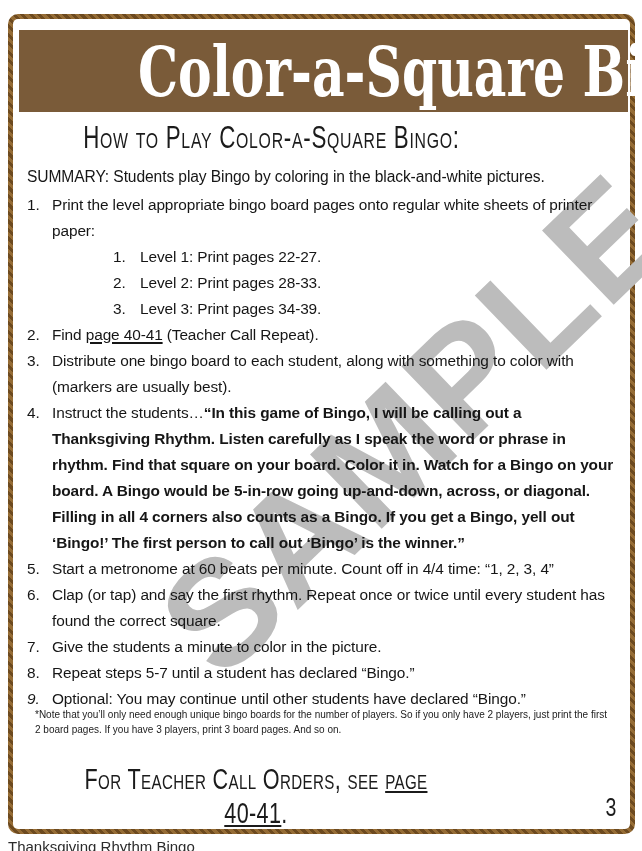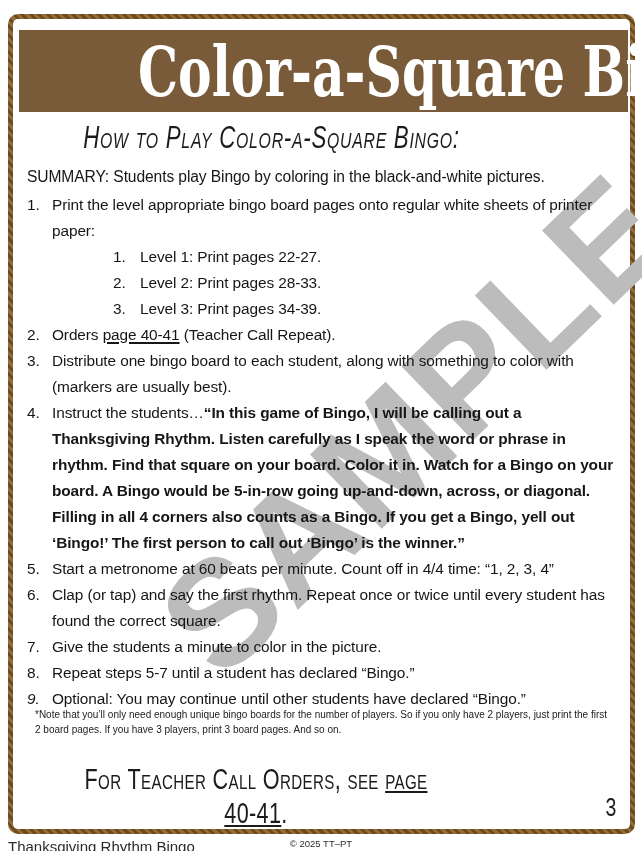--- a/index.html
+++ b/index.html
@@ -20,21 +20,21 @@
 
   
   .banner{position:absolute;left:19px;top:30px;width:609px;height:82px;z-index:2;
           background:#7a5b39;text-align:center;}
   .banner h1{margin:0;line-height:84px;color:#ffffff;font-family:"DejaVu Serif",serif;
              font-weight:bold;font-size:70px;white-space:nowrap;display:inline-block;
              transform:scaleX(0.72);transform-origin:50% 50%;}
 
   
   .caps{font-family:"Liberation Sans",sans-serif;font-variant:small-caps;color:#1b1b1b;}
-  .howto{position:absolute;left:0;top:120px;width:542px;text-align:center;z-index:2;font-style:italic;}
+  .howto{position:absolute;left:0;top:120px;width:542px;text-align:center;z-index:2;}
   .howto .inner{display:inline-block;transform:scaleX(0.72);font-size:31px;letter-spacing:1px;}
 
   
   .content{position:absolute;left:27px;top:164px;width:590px;z-index:2;
            font-size:15.4px;line-height:26px;color:#161616;letter-spacing:-0.1px;}
   .summary{margin:0 0 2px 0;font-weight:400;font-size:15.6px;white-space:nowrap;}
   .step{display:flex;}
   .step .num{flex:none;width:25px;}
   .step-text{flex:1;}
   .substeps{margin-left:86px;}
@@ -94,21 +94,21 @@
             <span class="num">2.</span>
             <span>Level 2: Print pages 28-33.</span>
           </div>
           <div class="substep">
             <span class="num">3.</span>
             <span>Level 3: Print pages 34-39.</span>
           </div>
         </div>
         <div class="step">
           <span class="num">2.</span>
-          <span class="step-text"><span class="seg-normal">Orders </span><span class="seg-underline">page 40-41</span><span class="seg-normal"> (Teacher Call Repeat).</span></span>
+          <span class="step-text"><span class="seg-normal">Find </span><span class="seg-underline">page 40-41</span><span class="seg-normal"> (Teacher Call Repeat).</span></span>
         </div>
         <div class="step">
           <span class="num">3.</span>
           <span class="step-text"><span class="seg-normal">Distribute one bingo board to each student, along with something to color with (markers are usually best).</span></span>
         </div>
         <div class="step">
           <span class="num">4.</span>
           <span class="step-text"><span class="seg-normal">Instruct the students…</span><span class="seg-bold">“In this game of Bingo, I will be calling out a Thanksgiving Rhythm.  Listen carefully as I speak the word or phrase in rhythm.  Find that square on your board.  Color it in.  Watch for a Bingo on your board.  A Bingo would be 5-in-row going up-and-down, across, or diagonal. Filling in all 4 corners also counts as a Bingo.  If you get a Bingo, yell out ‘Bingo!’  The first person to call out ‘Bingo’ is the winner.”</span></span>
         </div>
         <div class="step">
@@ -136,15 +136,14 @@
 
   <p class="footnote">*Note that you’ll only need enough unique bingo boards for the number of players.  So if you only have 2 players, just print the first 2 board pages.  If you have 3 players, print 3 board pages.  And so on.</p>
 
   <div class="bottom-heading caps">
     <span class="inner" id="bottom-heading-segs"><span class="seg-normal">For Teacher Call Orders, see </span><span class="seg-underline">page 40-41</span><span class="seg-normal">.</span></span>
   </div>
 
   <div class="page-number caps">3</div>
 
   <div class="footer-left">Thanksgiving Rhythm Bingo</div>
-  <div class="footer-center">© 2025 TT–PT</div>
 
 </div>
 
 </body></html>

